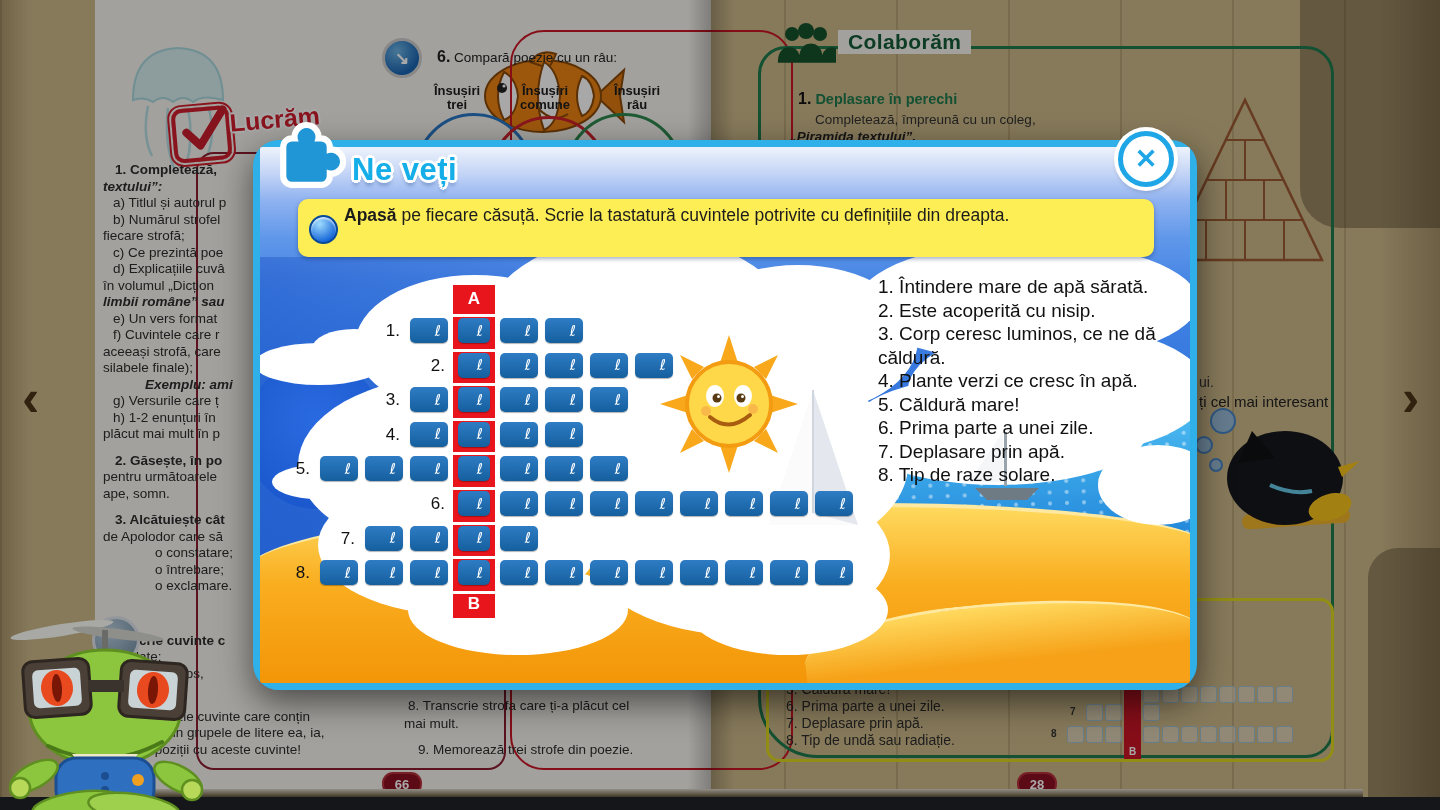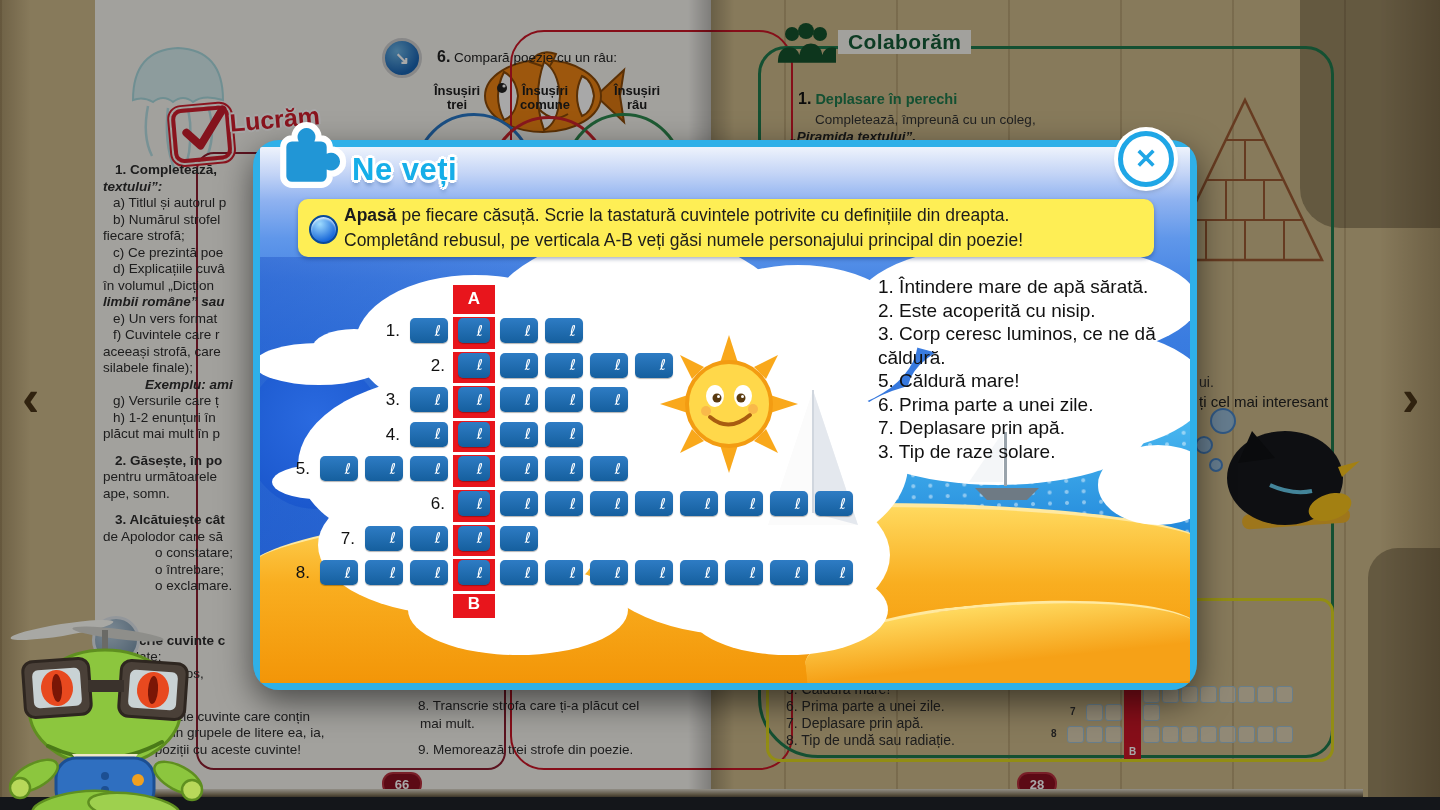--- a/index.html
+++ b/index.html
@@ -224,22 +224,22 @@
       <div class="pl opt">o întrebare;</div>
       <div class="pl opt">o exclamare.</div>
       <div class="pl num gap2">4.  Scrie cuvinte c</div>
       <div class="pl ">cele date:</div>
       <div class="pl ind">călduros,</div>
       <div class="pl ind">tor.</div>
       <div class="pl gap">sește în poezie cuvinte care conțin</div>
       <div class="pl ">puțin unul din grupele de litere ea, ia,</div>
       <div class="pl ">iește propoziții cu aceste cuvinte!</div>
     </div>
-  <div class="abs ex89" style="left:418px;top:698px">8.  Transcrie strofa care ți-a plăcut cel</div>
-  <div class="abs ex89" style="left:420px;top:716px">mai mult.</div>
+  <div class="abs ex89" style="left:408px;top:698px">8.  Transcrie strofa care ți-a plăcut cel</div>
+  <div class="abs ex89" style="left:404px;top:716px">mai mult.</div>
   <div class="abs ex89" style="left:418px;top:742px">9.  Memorează trei strofe din poezie.</div>
   <div class="abs pagenum" style="left:384px;top:774px">66</div>
 
   <div class="abs green-box"></div>
   <svg class="abs" style="left:776px;top:22px" width="60" height="44" viewBox="0 0 60 44">
     <circle cx="16" cy="12" r="7" fill="#14532d"></circle>
       <circle cx="30" cy="9" r="8" fill="#14532d"></circle>
       <circle cx="44" cy="12" r="7" fill="#14532d"></circle>
     <path d="M4,40 q0,-16 12,-16 q8,0 10,8 q2,-12 12,-12 q10,0 12,12 q2,-8 10,-8 q10,0 10,16 Z" fill="#14532d" transform="translate(-2,2) scale(0.97)"></path>
   </svg>
@@ -411,21 +411,20 @@
         <path d="M48,2 L48,52 L14,52 Z" fill="#f4f6f8"></path>
         <path d="M54,8 L54,52 L86,52 Z" fill="#ffffff"></path>
         <rect x="49" y="2" width="3" height="54" fill="#9aa4ac"></rect>
         <path d="M20,58 L84,58 L72,70 L32,70 Z" fill="#6e7a84"></path>
       </svg>
 
       <div class="instr">
         <div class="instr-bullet"></div>
         <div class="instr-text">
           <div><b>Apasă</b><span> pe fiecare căsuță. Scrie la tastatură cuvintele potrivite cu definițiile din dreapta.</span></div>
-          <div>Completând rebusul, pe verticala A-B veți găsi numele personajului principal din poezie!</div>
         </div>
       </div>
 
       <div class="cw-layer">
         <div class="cw-strip">
           <div class="cw-ab a">A</div>
           <div class="cw-ab b">B</div>
         </div>
       <div class="cw-sep" style="top: 167px;"></div>
           <div class="cw-sep" style="top: 201.6px;"></div>
@@ -593,24 +592,25 @@
           </div>
           <div class="cw-cell" style="top: 413.2px; left: 555px;">
             <span class="gl">ℓ</span>
           </div>
         </div>
 
       <div class="clues">
           <div class="clue">1. Întindere mare de apă sărată.</div>
           <div class="clue">2. Este acoperită cu nisip.</div>
           <div class="clue">3. Corp ceresc luminos, ce ne dă căldură.</div>
+          <div class="clue">4. Plante verzi ce cresc în apă.</div>
           <div class="clue">5. Căldură mare!</div>
           <div class="clue">6. Prima parte a unei zile.</div>
           <div class="clue">7. Deplasare prin apă.</div>
-          <div class="clue">3. Tip de raze solare.</div>
+          <div class="clue">8. Tip de raze solare.</div>
         </div>
     </div>
 
     <svg class="puzzle-ic" width="74" height="74" viewBox="2 4 62 66">
       <g stroke="#ffffff" stroke-width="11" stroke-linejoin="round" fill="#ffffff">
         <path d="M16,24 h6 a8,8 0 1 1 14,0 h6 a5,5 0 0 1 5,5 v6 a8,8 0 1 1 0,14 v6 a5,5 0 0 1 -5,5 h-26 a5,5 0 0 1 -5,-5 v-26 a5,5 0 0 1 5,-5 z"></path>
       </g>
       <path d="M16,24 h6 a8,8 0 1 1 14,0 h6 a5,5 0 0 1 5,5 v6 a8,8 0 1 1 0,14 v6 a5,5 0 0 1 -5,5 h-26 a5,5 0 0 1 -5,-5 v-26 a5,5 0 0 1 5,-5 z" fill="#2196d6"></path>
     </svg>
     <div class="m-title">Ne veți</div>

